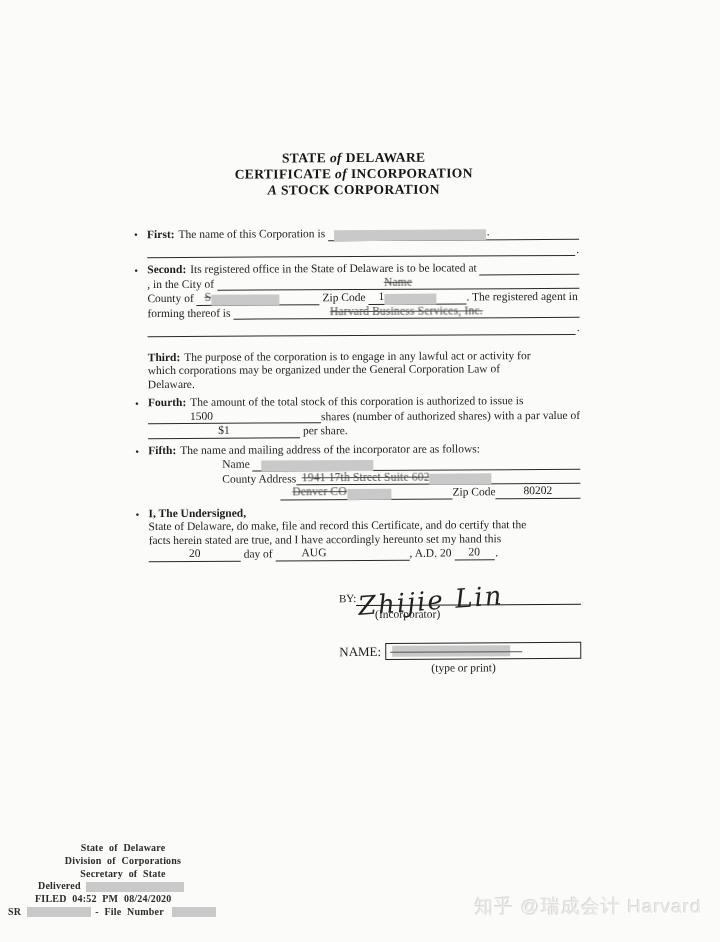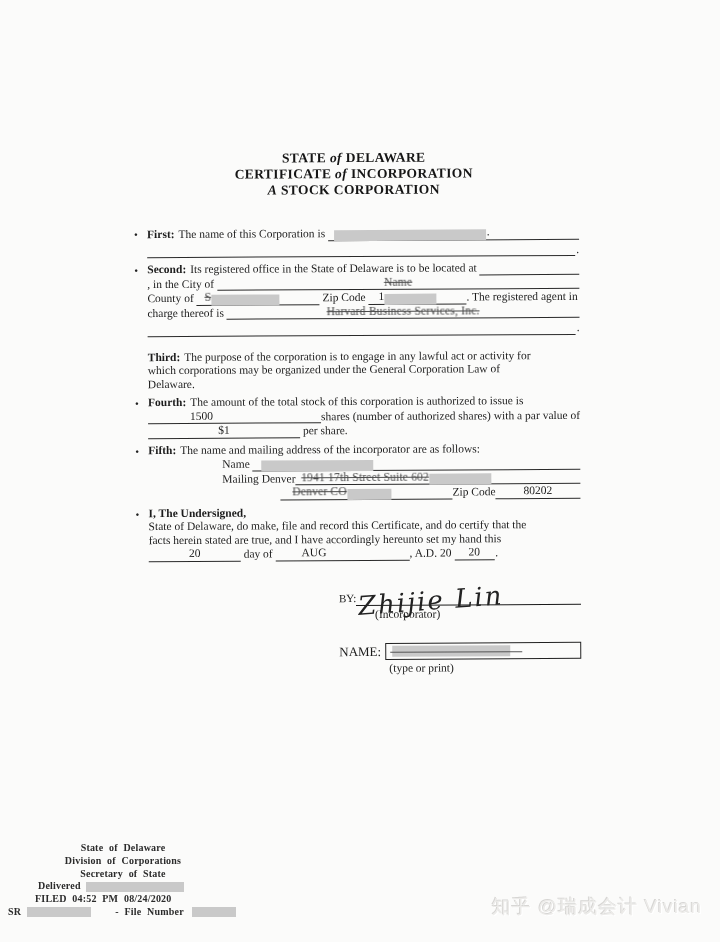--- a/index.html
+++ b/index.html
@@ -117,21 +117,21 @@
         <span class="blank fill center"><span class="struck">Name</span></span>
       </div>
       <div class="line">
         <span class="txt">County of</span><span class="txt">&nbsp;</span>
         <span class="blank" style="width:115px;padding-left:8px"><span class="struck">S</span><span class="redact" style="width:68px"></span></span><span class="txt">&nbsp;</span>
         <span class="txt">Zip Code</span><span class="txt">&nbsp;</span>
         <span class="blank" style="width:88px;padding-left:10px"><span>1</span><span class="redact" style="width:52px"></span></span>
         <span class="txt">. The registered agent in</span>
       </div>
       <div class="line">
-        <span class="txt">charge thereof is</span><span class="txt">&nbsp;</span>
+        <span class="txt">forming thereof is</span><span class="txt">&nbsp;</span>
         <span class="blank fill center"><span class="struck">Harvard Business Services, Inc.</span></span>
       </div>
       <div class="line" style="margin-top:3px">
         <span class="blank fill" style="height:10px"></span><span class="taildot">.</span>
       </div>
     </article>
 
     <article class="para" style="margin-top:14px">
       <div class="line"><b class="lbl">Third:</b><span class="txt">The purpose of the corporation is to engage in any lawful act or activity for</span></div>
       <div class="line"><span class="txt">which corporations may be organized under the General Corporation Law of</span></div>
@@ -152,21 +152,21 @@
     </article>
 
     <article class="para">
       <span class="bullet">•</span>
       <div class="line"><b class="lbl">Fifth:</b><span class="txt">The name and mailing address of the incorporator are as follows:</span></div>
       <div class="line" style="margin-left:74px">
         <span class="txt">Name</span><span class="txt">&nbsp;</span>
         <span class="blank fill"><span class="txt">&nbsp;&nbsp;&nbsp;</span><span class="redact" style="width:112px"></span></span>
       </div>
       <div class="line" style="margin-left:74px">
-        <span class="txt">Mailing Denver</span>
+        <span class="txt">County Address</span>
         <span class="blank fill"><span class="txt">&nbsp;&nbsp;</span><span class="struck">1941 17th Street Suite 602</span><span class="redact" style="width:62px"></span></span>
       </div>
       <div class="line" style="margin-left:132px">
         <span class="blank" style="width:160px;padding-left:12px"><span class="struck">Denver CO</span><span class="redact" style="width:44px"></span></span>
         <span class="txt">Zip Code</span>
         <span class="blank fill center"><span>80202</span></span>
       </div>
     </article>
 
     <article class="para" style="margin-top:6px">
@@ -192,36 +192,36 @@
         </span>
       </div>
       <div class="sub-label" style="margin-left:36px">(Incorporator)</div>
       <div class="namerow">
         <span class="txt" style="font-size:13px;margin-right:4px">NAME:</span>
         <span class="namebox">
           <span class="redact" style="width:118px;top:0"></span>
           <span class="strike-line"></span>
         </span>
       </div>
-      <div class="sub-label" style="margin-left:50px">(type or print)</div>
+      <div class="sub-label" style="margin-left:92px">(type or print)</div>
     </div>
 
   </div>
 
   <div class="stamp">
     <div class="c">State of Delaware</div>
     <div class="c">Division of Corporations</div>
     <div class="c">Secretary of State</div>
     <div class="row" style="margin-left:30px">
       <span>Delivered</span>
       <span class="box" style="width:98px;margin-left:5px"></span>
     </div>
     <div style="margin-left:27px">FILED  04:52 PM 08/24/2020</div>
     <div class="row">
       <span>SR</span>
       <span class="box" style="width:64px;margin-left:6px"></span>
-      <span style="margin-left:24px">- File Number</span>
+      <span style="margin-left:4px">- File Number</span>
       <span class="box" style="width:44px;margin-left:8px"></span>
     </div>
   </div>
 
-  <div class="watermark">知乎 @瑞成会计 Vivian</div>
+  <div class="watermark">知乎 @瑞成会计 Harvard</div>
 </div>
 
 </body></html>

